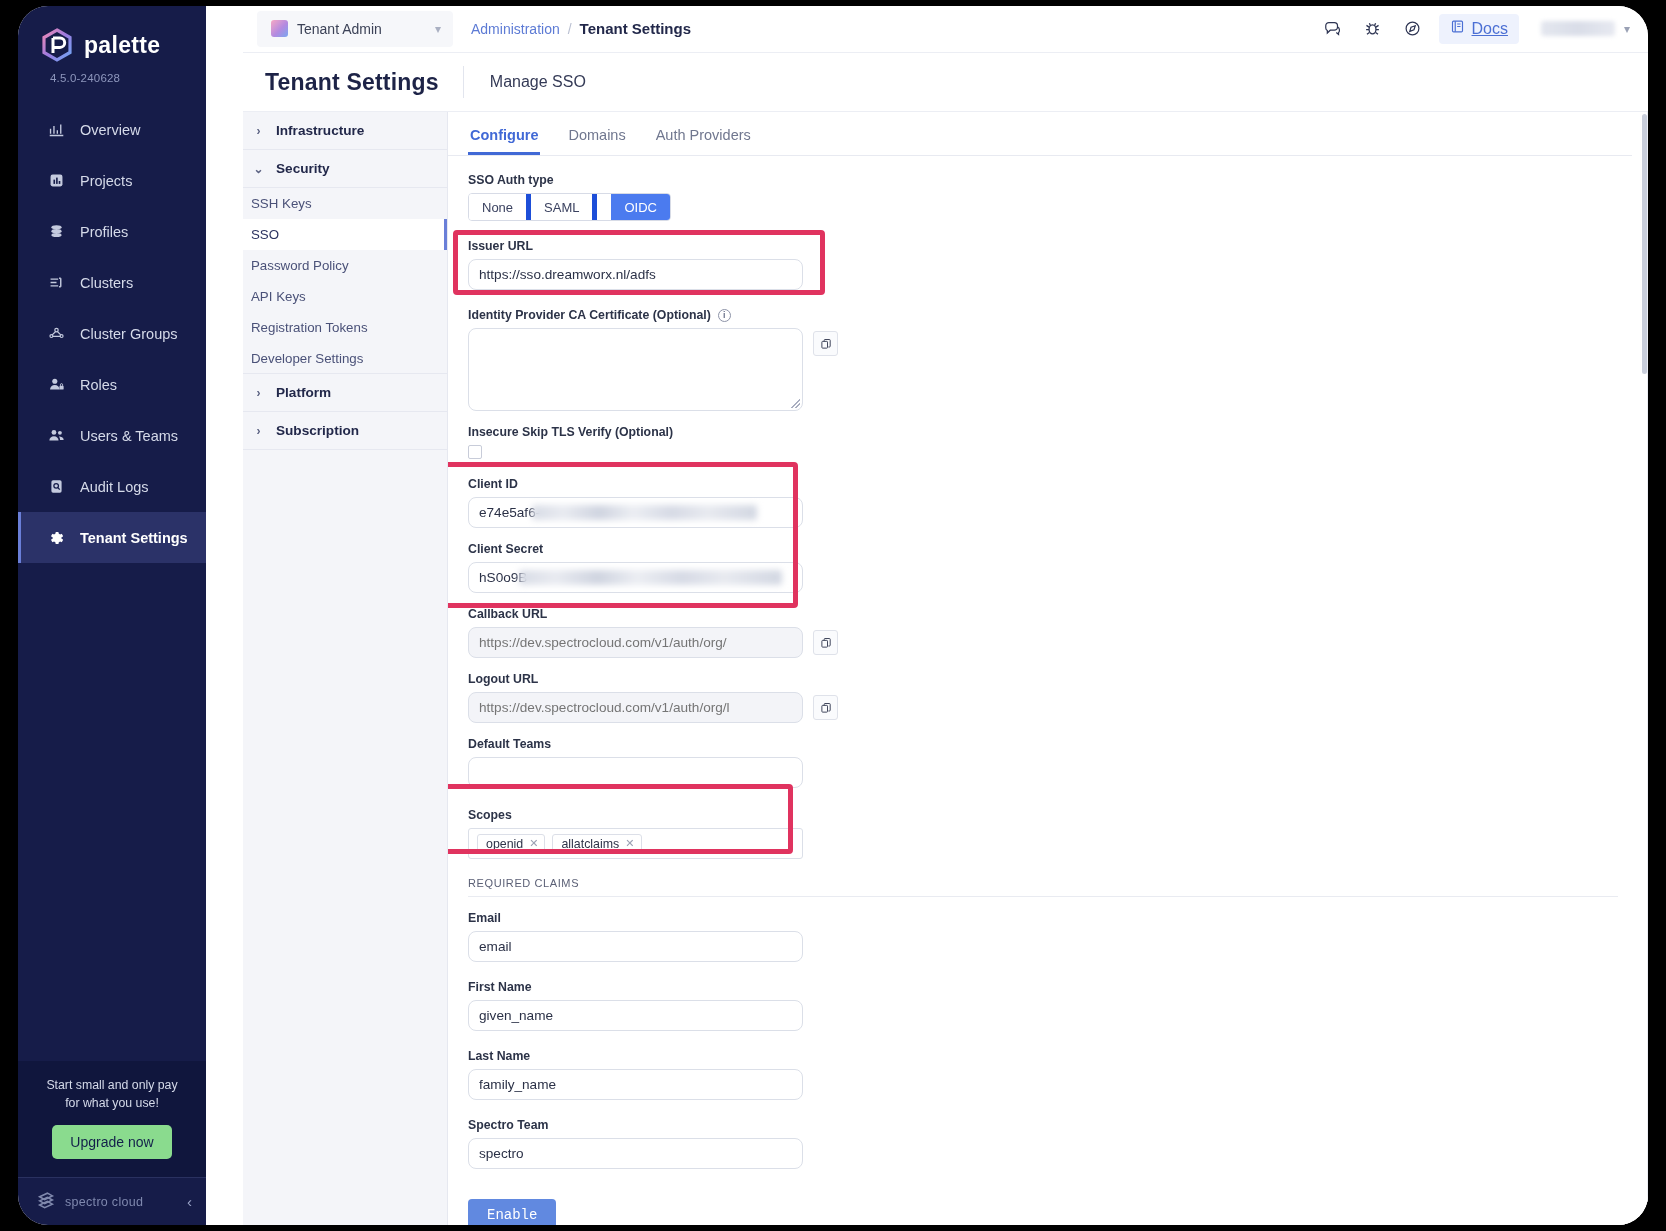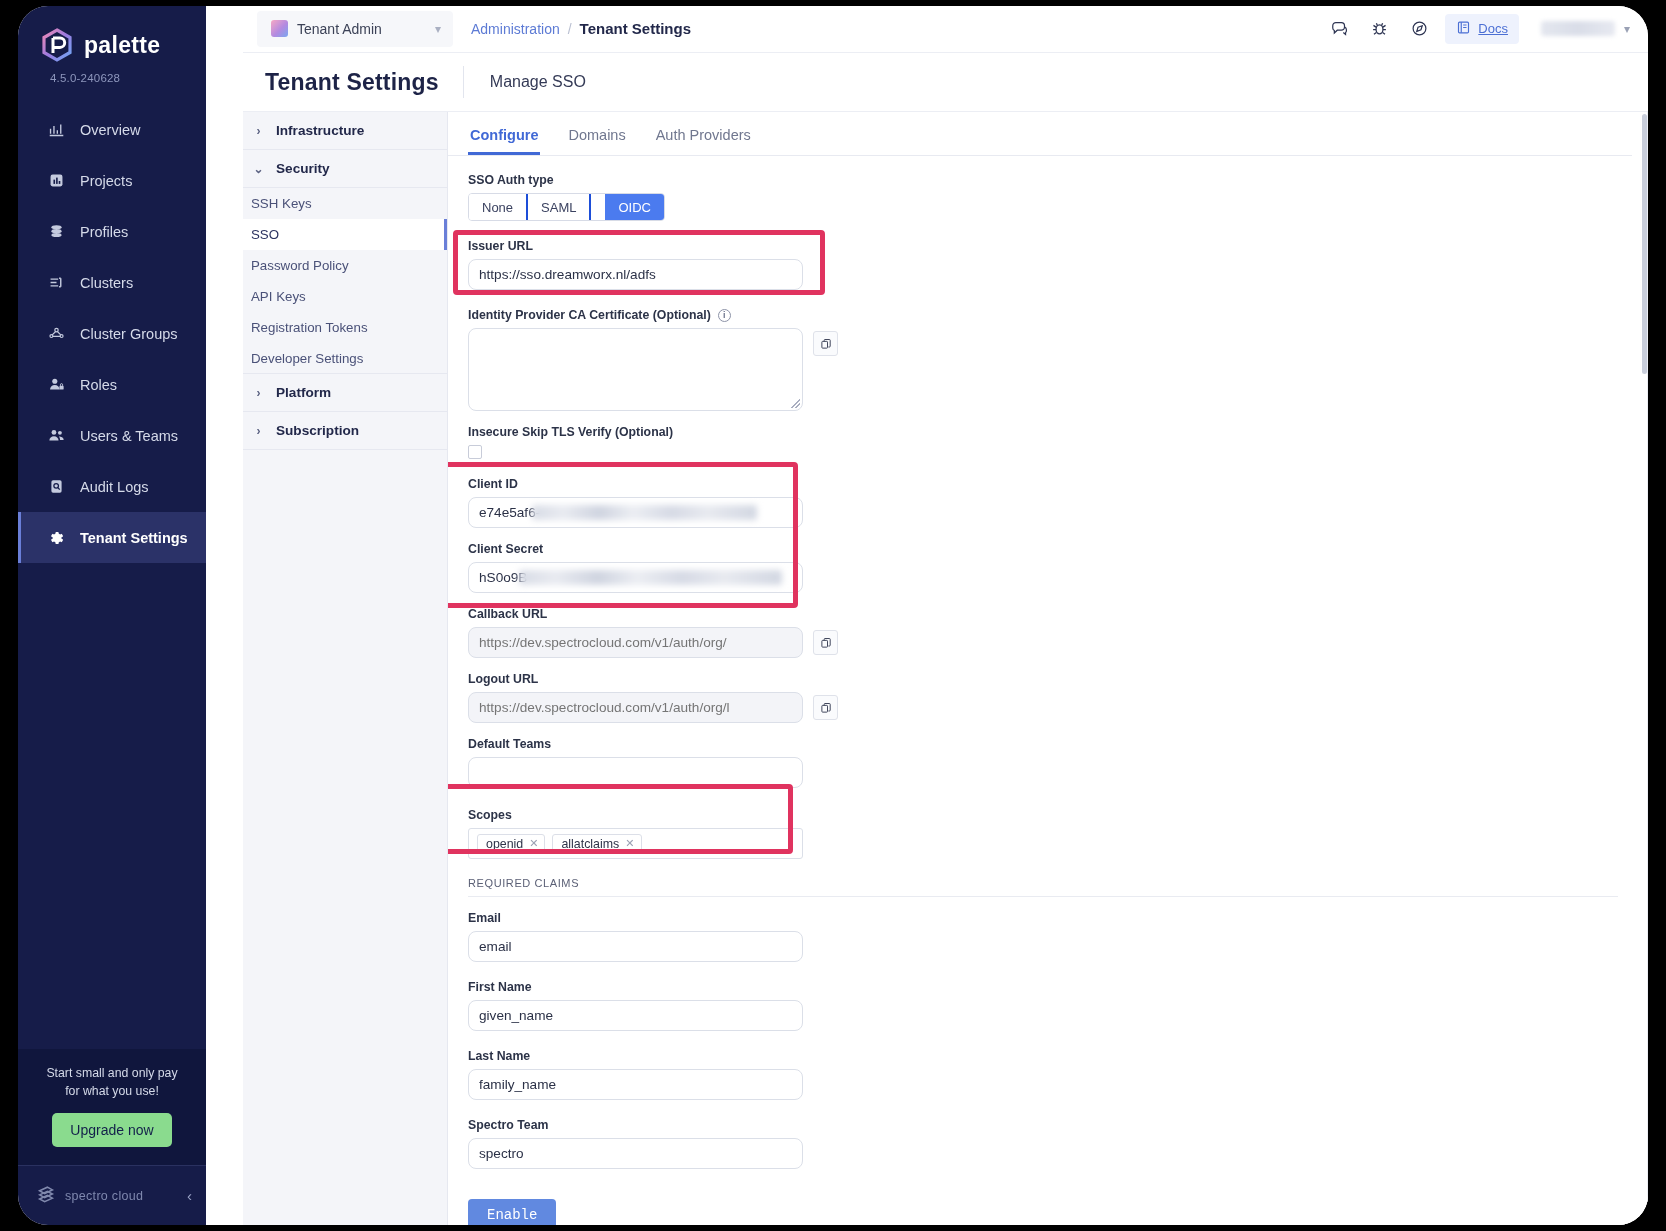--- a/index.html
+++ b/index.html
@@ -85,21 +85,21 @@
     color: #13204a;
     font-size: 14px;
     padding: 9px 18px;
     border-radius: 5px;
     border: none;
     cursor: pointer;
     font-family: inherit;
   }
   .sb-footer {
     border-top: 1px solid #2a3160;
-    height: 60px;
+    height: 48px;
     display: flex;
     align-items: center;
     padding: 0 14px 0 18px;
     gap: 9px;
   }
   .sb-footer .sc-name { font-size: 12.5px; color: #7f88ae; letter-spacing:.3px; }
   .collapse-chev { margin-left: auto; color: #9aa3c6; font-size: 15px; cursor: pointer; }
 
   
   .main { flex: 1 1 auto; display: flex; flex-direction: column; min-width: 0; background:#fff; }
@@ -131,21 +131,21 @@
   .crumb-cur { font-size: 15px; color: #22284a; font-weight: 600; }
   .top-actions { margin-left: auto; display: flex; align-items: center; gap: 4px; }
   .tb-icon {
     width: 36px; height: 34px; display: flex; align-items: center; justify-content: center;
     color: #2e3553; cursor: pointer;
   }
   .docs-btn {
     display: flex; align-items: center; gap: 7px;
     background: #eef2fd; color: #4b6fd4;
     height: 30px; padding: 0 11px; border-radius: 4px;
-    font-size: 13px; cursor: pointer; margin-left: 4px; text-decoration: underline;
+    font-size: 16px; cursor: pointer; margin-left: 4px; text-decoration: underline;
   }
   .user-chip {
     margin-left: 10px; display:flex; align-items:center; gap:9px;
     height: 30px; padding: 0 8px; border-radius: 4px; cursor: pointer;
   }
   .user-blur { width: 74px; height: 15px; border-radius: 3px;
     background: linear-gradient(90deg,#e4e7ef,#d9dde8,#e7e9f1); filter: blur(2.2px); }
   .user-chev { color: #9aa1b5; font-size: 12px; }
 
   .page-head {
@@ -210,21 +210,21 @@
   .tab.active { color: #4169d6; font-weight: 700; box-shadow: inset 0 -3px 0 #4169d6; }
 
   .form { padding: 17px 10px 0 20px; position: relative; }
   .fld-label { font-size: 12.3px; color: #2c3348; font-weight: 700; margin-bottom: 6px; display:flex; align-items:center; gap:7px;}
   .group { margin-bottom: 14px; position: relative; }
 
   .segmented { display: inline-flex; border: 1px solid #d7dbe6; border-radius: 4px; overflow: hidden; }
   .seg {
     min-width: 52px; height: 26px; display: flex; align-items: center; justify-content: center;
     font-size: 13px; color: #3b4260; padding: 0 13px; cursor: pointer;
-    border-right: 2px solid #1d4ed8; background: #fff;
+    border-right: 5px solid #1d4ed8; background: #fff;
   }
   .seg:last-child { border-right: none; margin-left: 14px; }
   .seg.active { background: #4b7bef; color: #fff; }
 
   .inp {
     width: 335px; height: 31px;
     border: 1px solid #dbdfe8; border-radius: 8px;
     background: #fff;
     font-size: 13.6px; color: #2b3147;
     padding: 0 10px;

